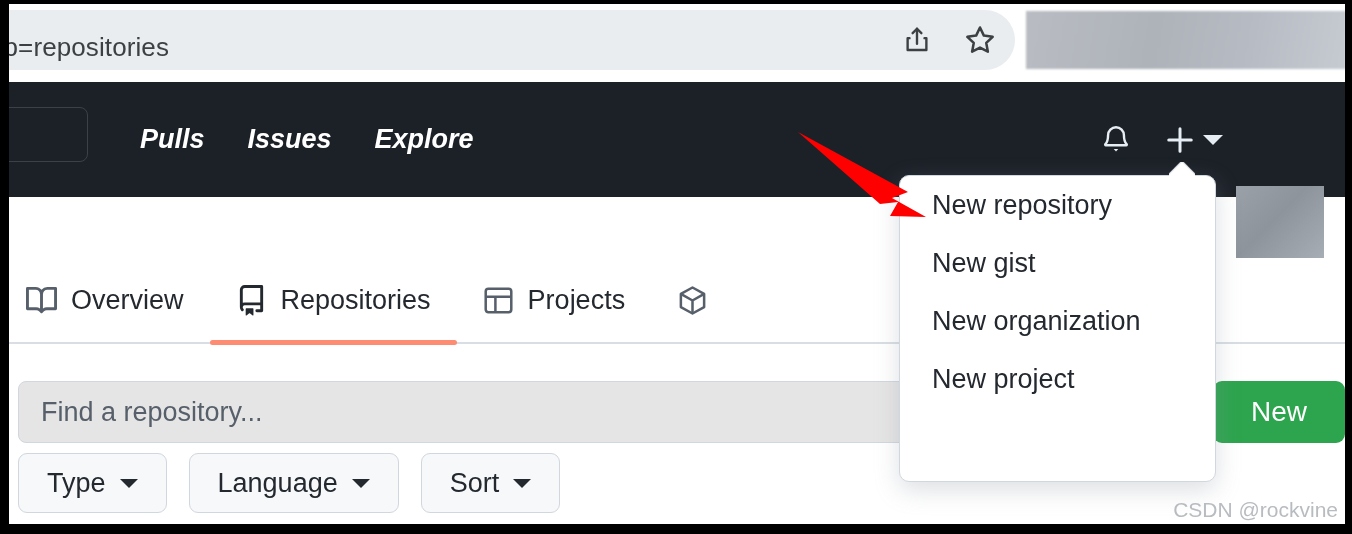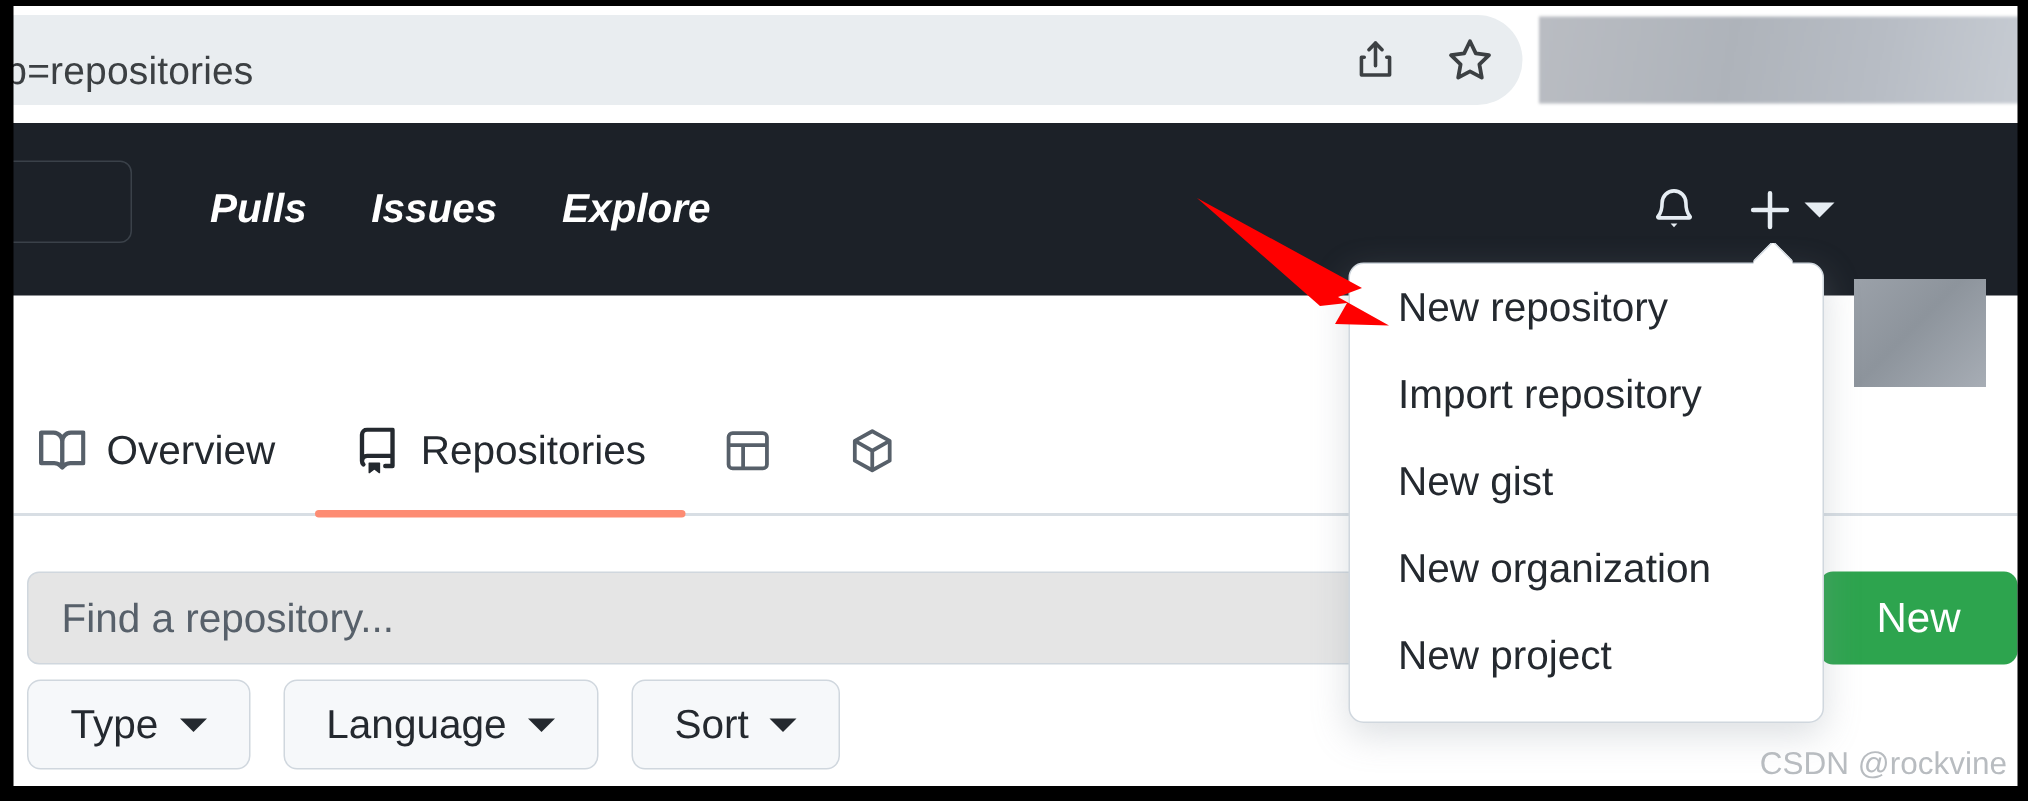--- a/index.html
+++ b/index.html
@@ -352,20 +352,21 @@
         <span>Repositories</span>
       </div>
 
       <div class="tab">
         <span class="tab-ico">
           <svg width="31" height="31" viewBox="0 0 16 16" fill="none" stroke="#57606a" stroke-width="1.3">
             <rect x="1.4" y="1.9" width="13.2" height="12.2" rx="1.4"></rect>
             <path d="M1.4 6.1h13.2M6.4 6.1v8"></path>
           </svg>
         </span>
+        <span>Projects</span>
       </div>
 
       <div class="tab">
         <span class="tab-ico">
           <svg width="31" height="31" viewBox="0 0 16 16" fill="none" stroke="#57606a" stroke-width="1.3" stroke-linejoin="round">
             <path d="M8 1.3 14 4.6v6.8L8 14.7 2 11.4V4.6z"></path>
             <path d="M2.2 4.7 8 8l5.8-3.3M8 8v6.7"></path>
           </svg>
         </span>
         <span></span>
@@ -396,21 +397,20 @@
         <span>Sort</span>
         <span class="filter-caret"></span>
       </button>
     </div>
 
   </div>
 
   <div class="dropdown">
     <div class="dropdown-arrow"></div>
     <div class="dd-item">New repository</div>
-    <div class="dd-item">Import repository</div>
     <div class="dd-item">New gist</div>
     <div class="dd-item">New organization</div>
     <div class="dd-item">New project</div>
   </div>
 
   <svg class="red-arrow" viewBox="0 0 170 110">
     <path d="M18 12 L128 72 L112 78 L146 97 L110 96 L118 82 L100 84 Z" fill="#ff0000"></path>
   </svg>
 
   <div class="watermark">CSDN @rockvine</div>

